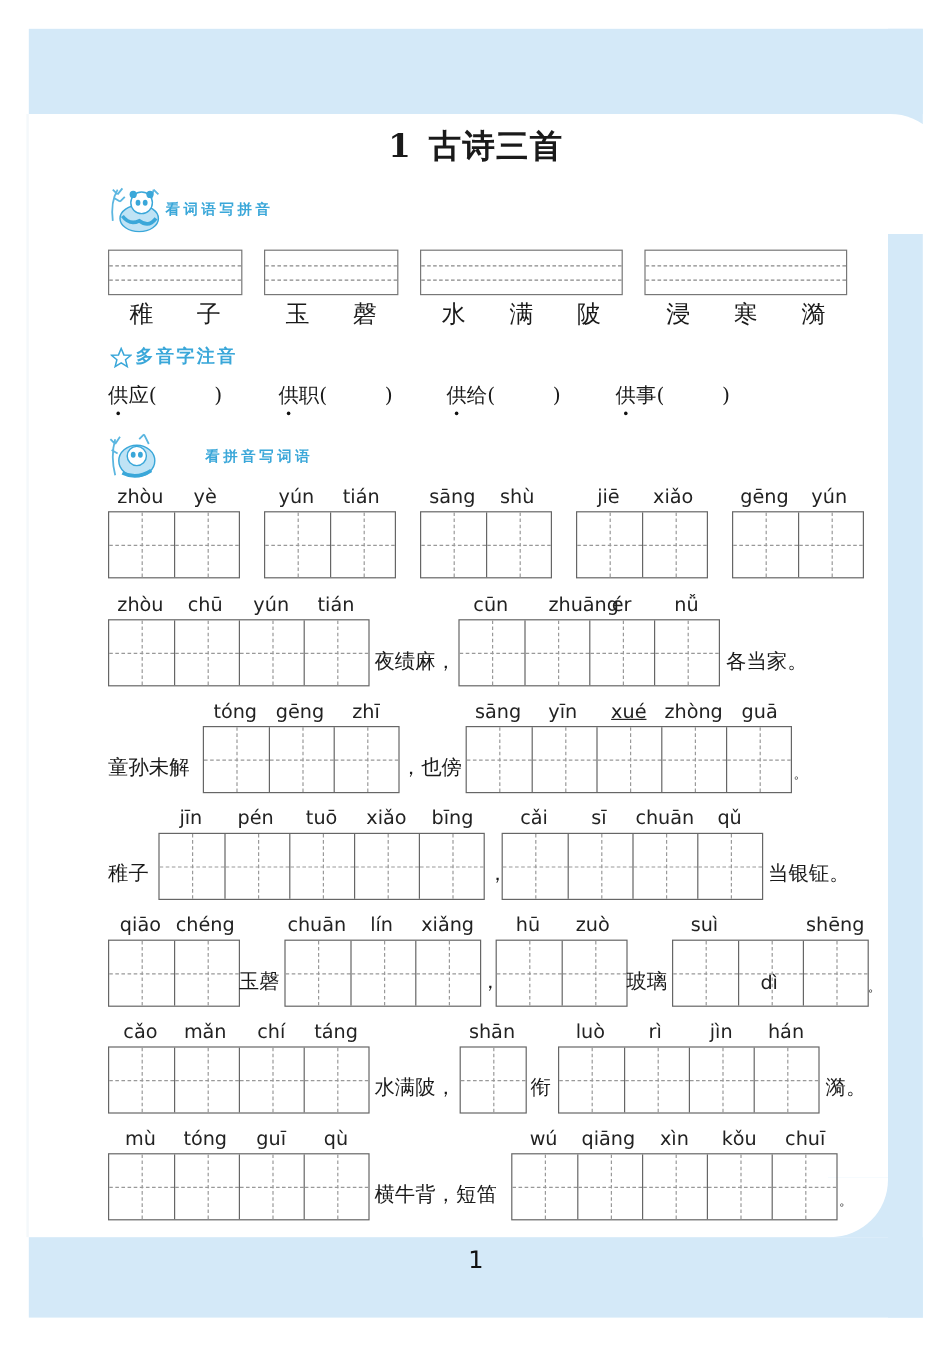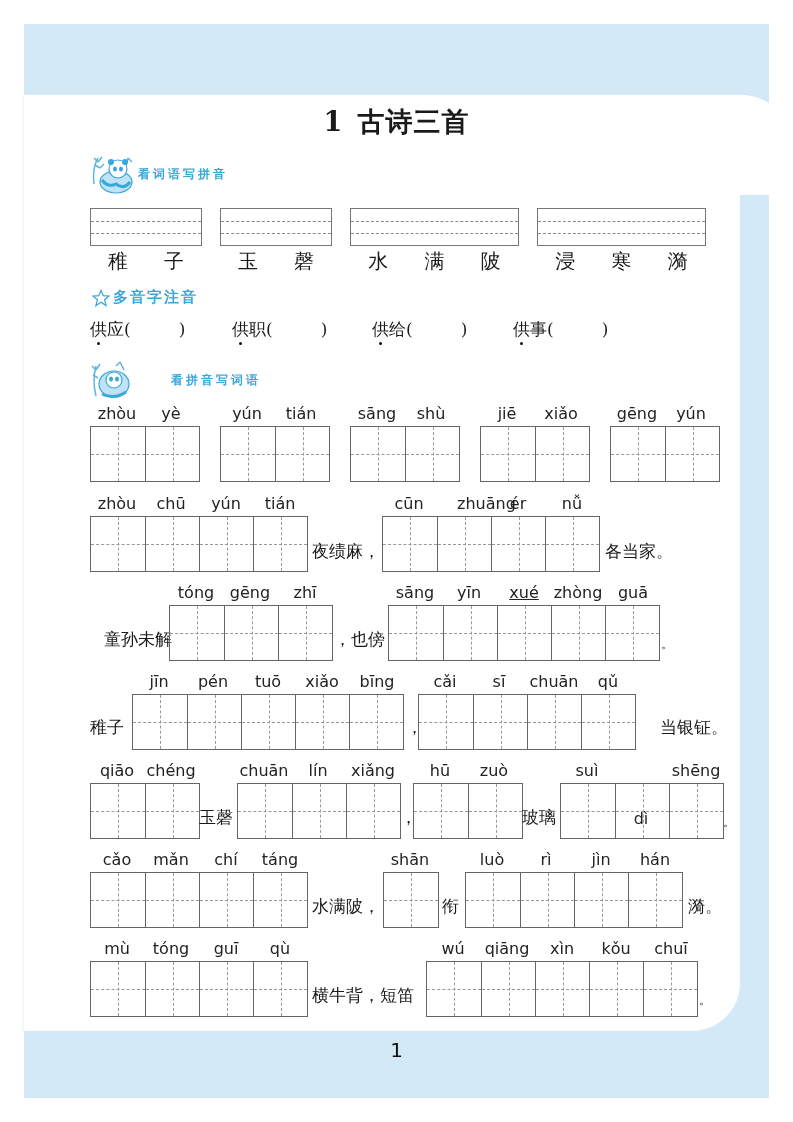--- a/index.html
+++ b/index.html
@@ -197,21 +197,21 @@
 <div class="pinyin" style="left:491px;top:494px;">ér</div>
 <div class="pinyin" style="left:545px;top:494px;">nǚ</div>
 <div class="grid" style="left:382px;top:516px;">
     <div class="cell"></div>
     <div class="cell"></div>
     <div class="cell"></div>
     <div class="cell"></div>
   </div>
 <div class="txt" style="left:605px;top:540px;">各当家。</div>
 
-<div class="txt" style="left:104px;top:628px;">童孙未解</div>
+<div class="txt" style="left:90px;top:628px;">童孙未解</div>
 <div class="pinyin" style="left:169px;top:583px;">tóng</div>
 <div class="pinyin" style="left:223px;top:583px;">gēng</div>
 <div class="pinyin" style="left:278px;top:583px;">zhī</div>
 <div class="grid" style="left:169px;top:605px;">
     <div class="cell"></div>
     <div class="cell"></div>
     <div class="cell"></div>
   </div>
 <div class="txt" style="left:334px;top:628px;">，也傍</div>
 <div class="pinyin" style="left:388px;top:583px;">sāng</div>
@@ -245,21 +245,21 @@
 <div class="pinyin" style="left:418px;top:672px;">cǎi</div>
 <div class="pinyin" style="left:472px;top:672px;">sī</div>
 <div class="pinyin" style="left:527px;top:672px;">chuān</div>
 <div class="pinyin" style="left:581px;top:672px;">qǔ</div>
 <div class="grid" style="left:418px;top:694px;">
     <div class="cell"></div>
     <div class="cell"></div>
     <div class="cell"></div>
     <div class="cell"></div>
   </div>
-<div class="txt" style="left:640px;top:716px;margin-left:20px;">当银钲。</div>
+<div class="txt" style="left:640px;top:716px;">当银钲。</div>
 
 <div class="pinyin" style="left:90px;top:761px;">qiāo</div>
 <div class="pinyin" style="left:144px;top:761px;">chéng</div>
 <div class="grid" style="left:90px;top:783px;">
     <div class="cell"></div>
     <div class="cell"></div>
   </div>
 <div class="txt" style="left:199px;top:806px;">玉磬</div>
 <div class="pinyin" style="left:237px;top:761px;">chuān</div>
 <div class="pinyin" style="left:291px;top:761px;">lín</div>

